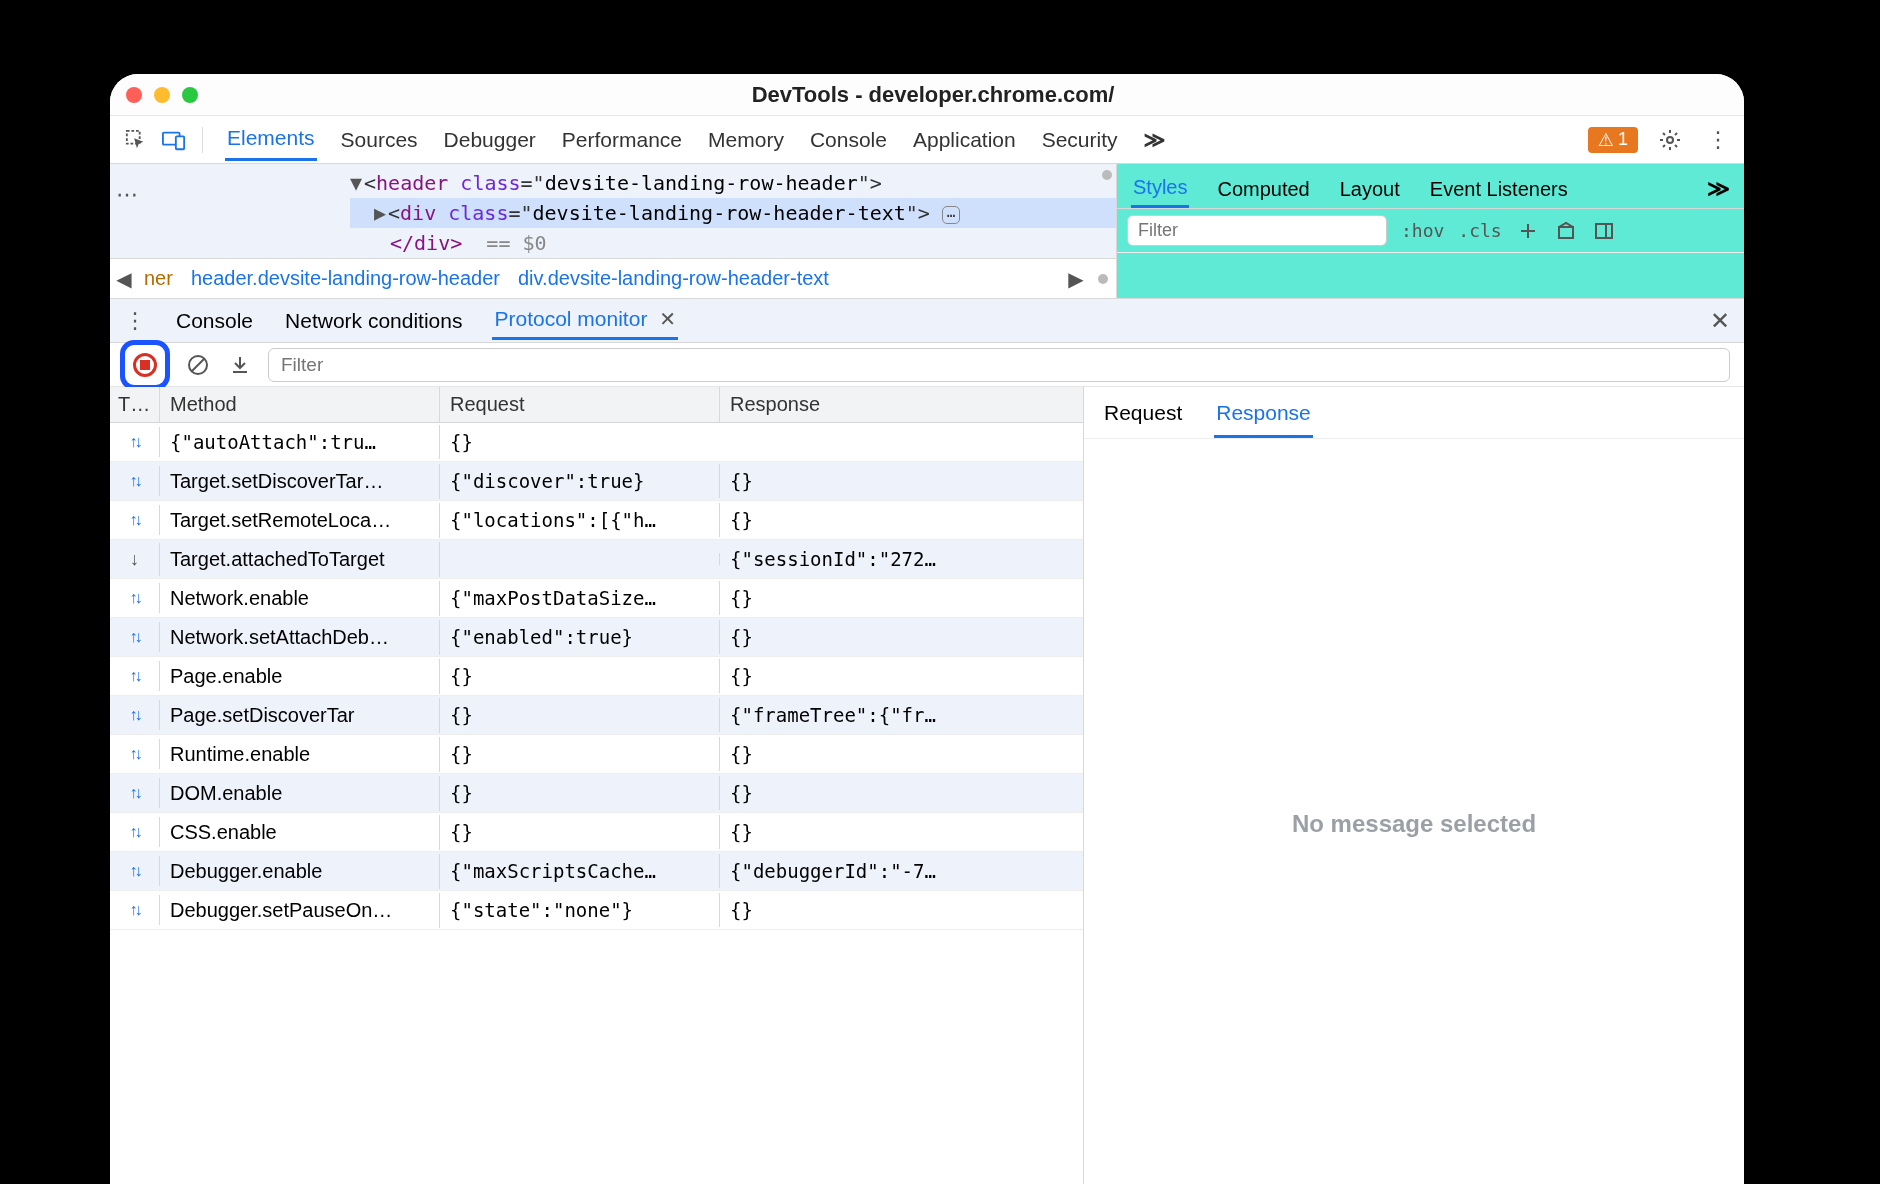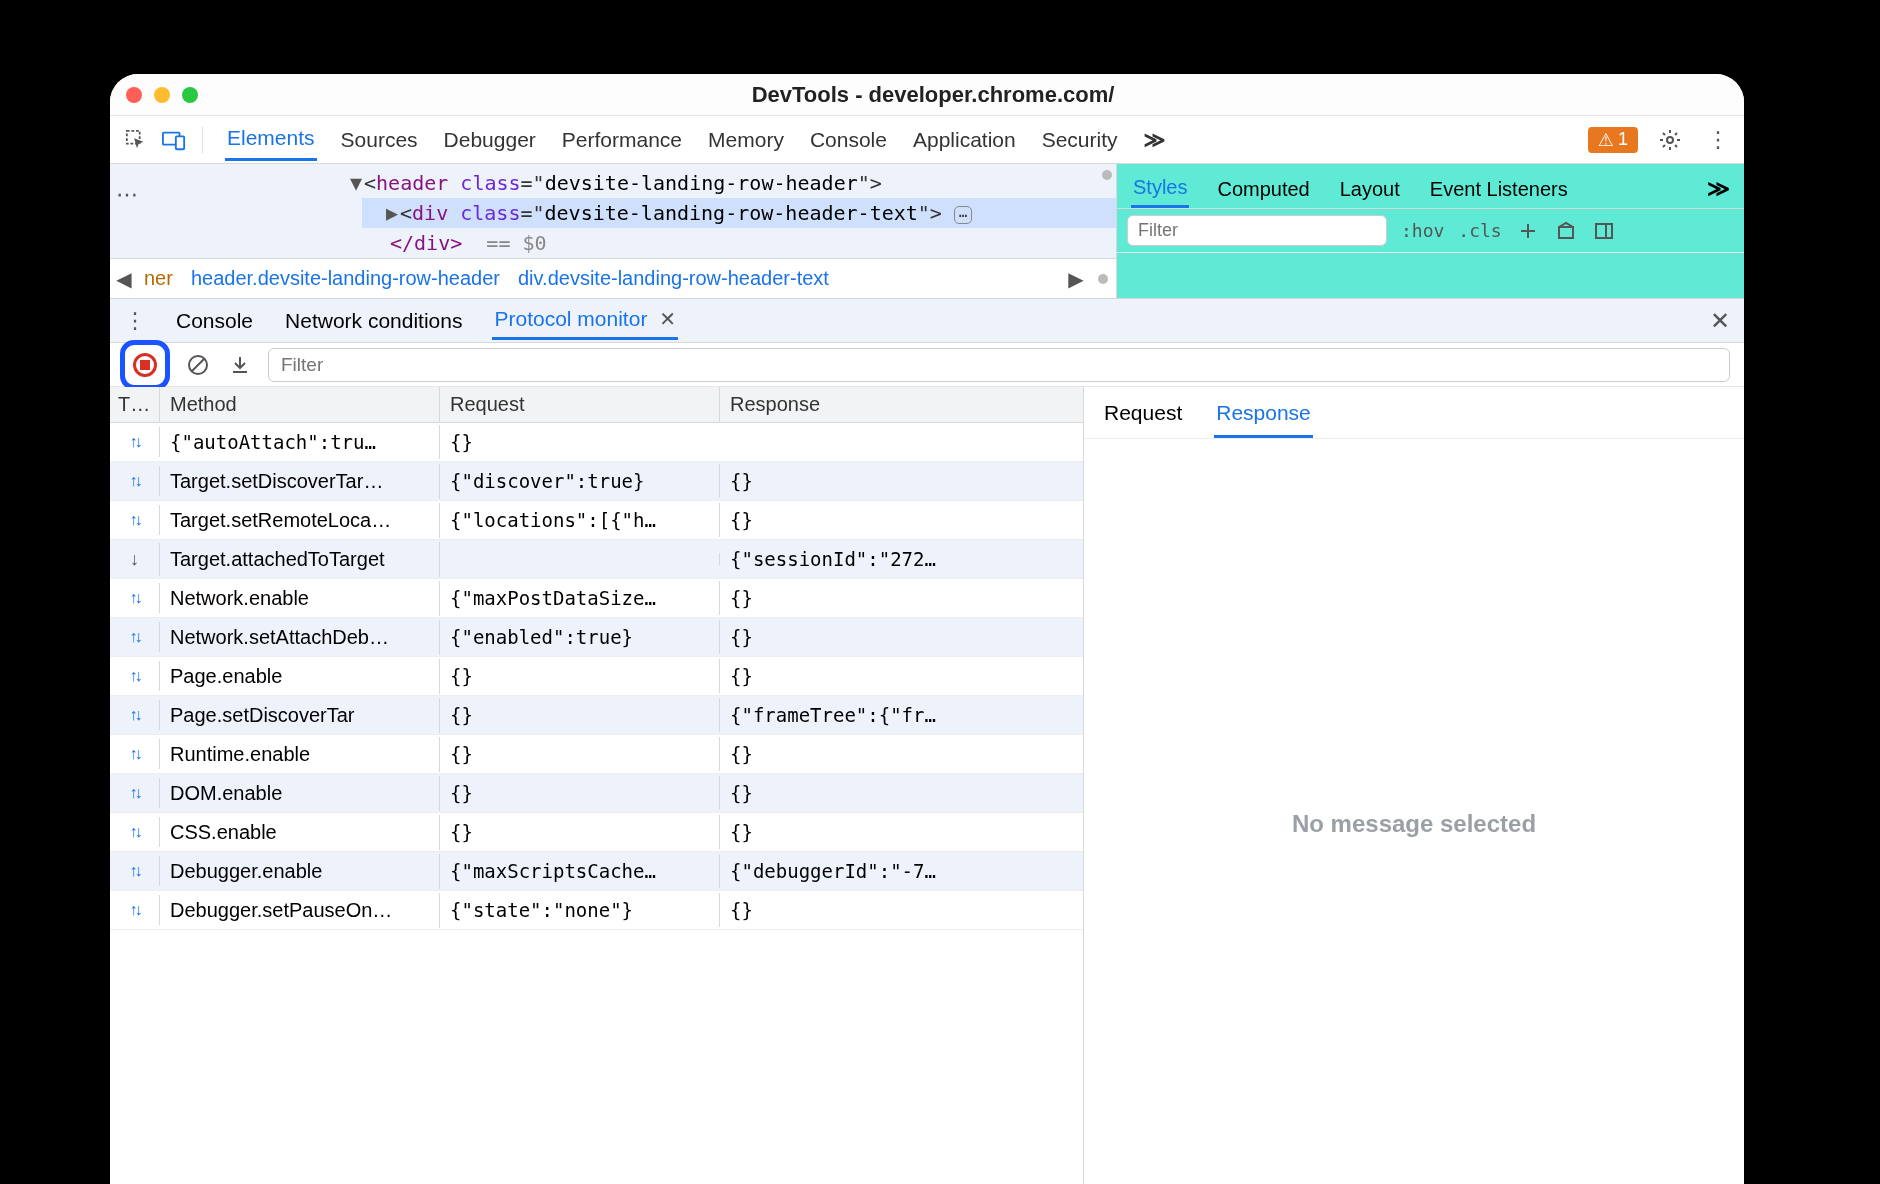--- a/index.html
+++ b/index.html
@@ -150,21 +150,21 @@
       <div class="tb-icon" style="font-size:22px">⋮</div>
     </div>
   </div>
 
   <div class="upper">
     <div class="upper-left">
       <div class="dots-left">⋯</div>
       <div class="scroll-dot"></div>
       <div class="code">
         <div class="row1"><span class="tri">▼</span><span>&lt;</span><span class="tag">header</span> <span class="attr">class</span><span class="eq">="</span><span class="val">devsite-landing-row-header</span><span class="eq">"&gt;</span></div>
-        <div class="row1" style="padding-left:24px; background:#cfe0fc;margin-left:12px;"><span class="tri">▶</span><span>&lt;</span><span class="tag">div</span> <span class="attr">class</span><span class="eq">="</span><span class="val">devsite-landing-row-header-text</span><span class="eq">"&gt;</span> <span class="ellips-pill">⋯</span></div>
+        <div class="row1" style="padding-left:24px; background:#cfe0fc;"><span class="tri">▶</span><span>&lt;</span><span class="tag">div</span> <span class="attr">class</span><span class="eq">="</span><span class="val">devsite-landing-row-header-text</span><span class="eq">"&gt;</span> <span class="ellips-pill">⋯</span></div>
         <div class="row1" style="padding-left:40px; color:#888;"><span class="tag">&lt;/div&gt;</span>&nbsp;&nbsp;<span style="color:#888">== $0</span></div>
       </div>
       <div class="crumbbar">
         <div class="navbtn">◀</div>
         <div class="crumbs">
           <span class="c0">ner</span>
           <span class="clink">header.devsite-landing-row-header</span>
           <span class="clink">div.devsite-landing-row-header-text</span>
         </div>
         <div class="navbtn">▶</div>

